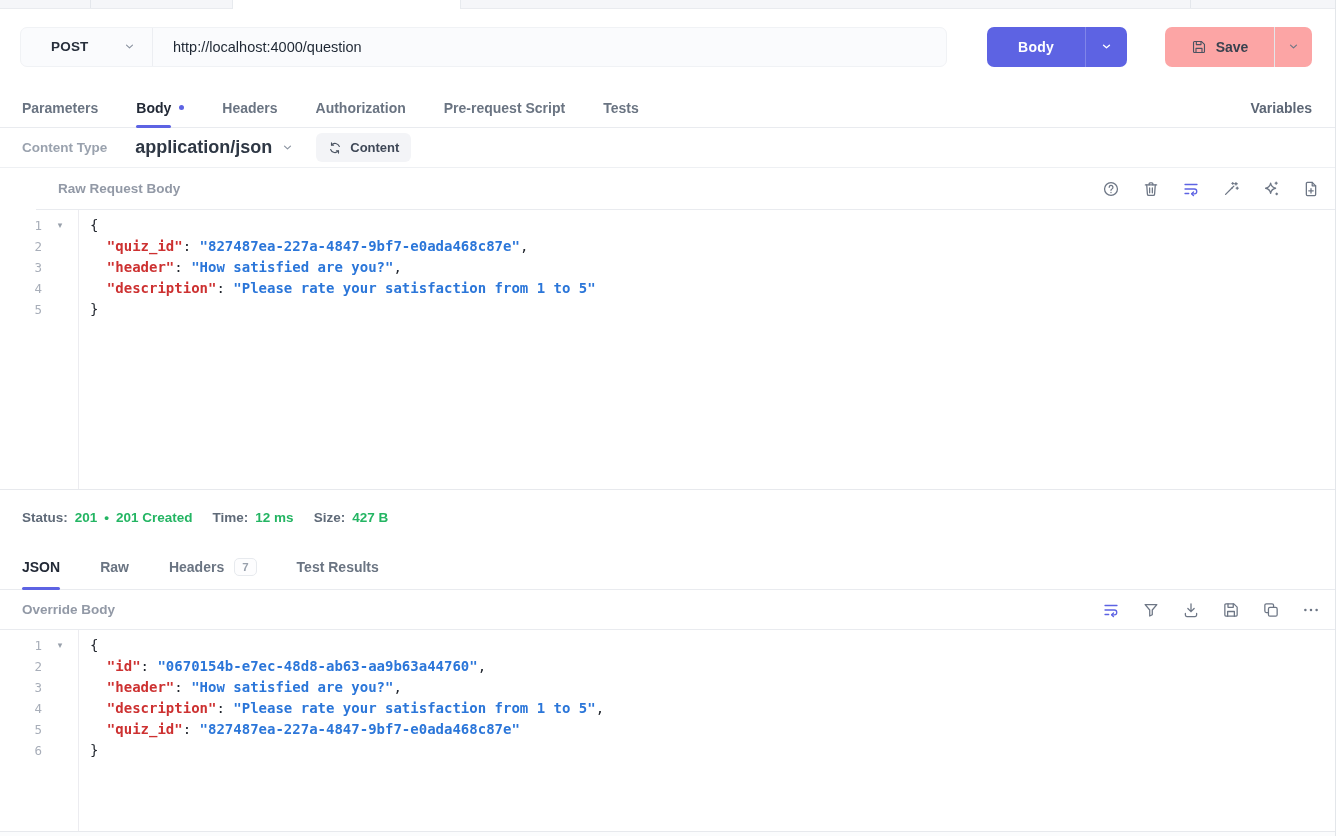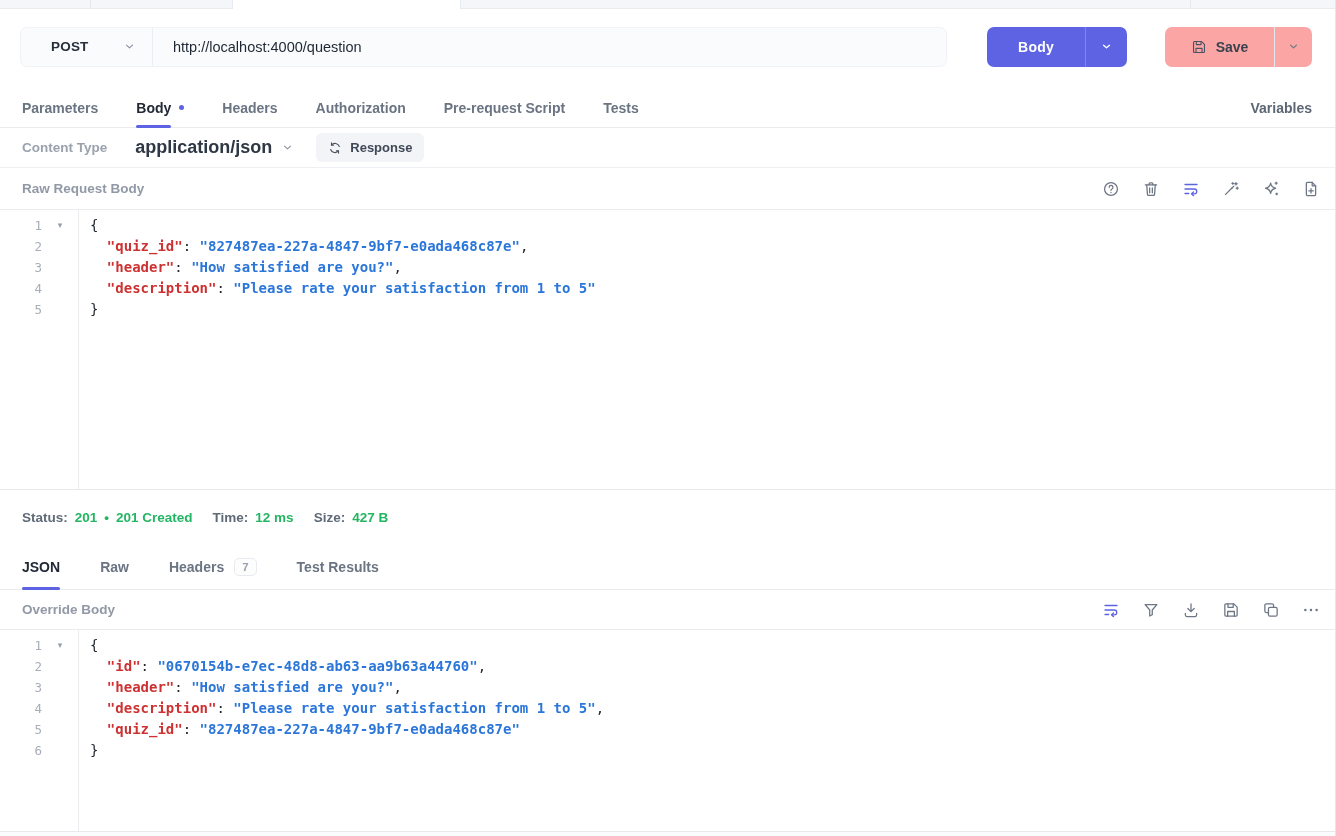--- a/index.html
+++ b/index.html
@@ -64,21 +64,21 @@
   .ct-value { margin-left:28px; display:flex; align-items:center; gap:9px; cursor:pointer; }
   .ct-value .val { font-size:18px; font-weight:700; color:#2e3744; }
   .override { margin-left:22px; height:29px; display:flex; align-items:center; gap:8px; padding:0 12px;
     background:#f3f4f7; border:none; border-radius:6px; cursor:pointer; font-family:inherit; }
   .override .icon { display:inline-flex; color:#4a5361; }
   .override .icon svg { width:14px; height:14px; }
   .override .olabel { font-size:13px; font-weight:600; color:#3f4857; }
 
   
   .section-row { flex:none; display:flex; align-items:center; padding:0 15px 0 22px; border-bottom:1px solid #e9ebef; }
-  .section-row.reqb { height:42px; }
+  .section-row.reqb { height:42px;margin-left:36px; }
   .section-row.respb { height:40px; }
   .sec-label { font-size:13.5px; font-weight:700; color:#9299a6; }
   .tools { margin-left:auto; display:flex; align-items:center; gap:22px; }
   .tool-icon { width:18px; height:18px; display:inline-flex; color:#6d7685; cursor:pointer; }
   .tool-icon svg { width:18px; height:18px; }
   .tool-icon.accent { color:#5d63e3; }
 
   
   .editor { flex:none; position:relative; background:#fff; padding-top:5px; border-bottom:1px solid #e7e9ed; cursor:text; }
   .editor.req { height:280px; }
@@ -191,21 +191,21 @@
     </span>
     <button class="override">
       <span class="icon">
           <svg viewBox="0 0 24 24" fill="none" stroke="currentColor" stroke-width="1.9" stroke-linecap="round" stroke-linejoin="round">
             <path d="M19.5 9.5A8 8 0 0 0 5.9 6.9"></path>
             <path d="M6 3.3V7h3.6"></path>
             <path d="M4.5 14.5a8 8 0 0 0 13.6 2.6"></path>
             <path d="M18 20.7V17h-3.6"></path>
           </svg>
         </span>
-      <span class="olabel">Response</span>
+      <span class="olabel">Content</span>
     </button>
   </div>
 
   <div class="section-row reqb">
     <span class="sec-label">Raw Request Body</span>
     <div class="tools">
         <span class="tool-icon">
           <svg viewBox="0 0 24 24" fill="none" stroke="currentColor" stroke-width="1.7" stroke-linecap="round" stroke-linejoin="round">
             <circle cx="12" cy="12" r="8.6"></circle>
             <path d="M9.6 9.8a2.5 2.5 0 1 1 3.6 2.2c-.9.4-1.2.9-1.2 1.8"></path>

